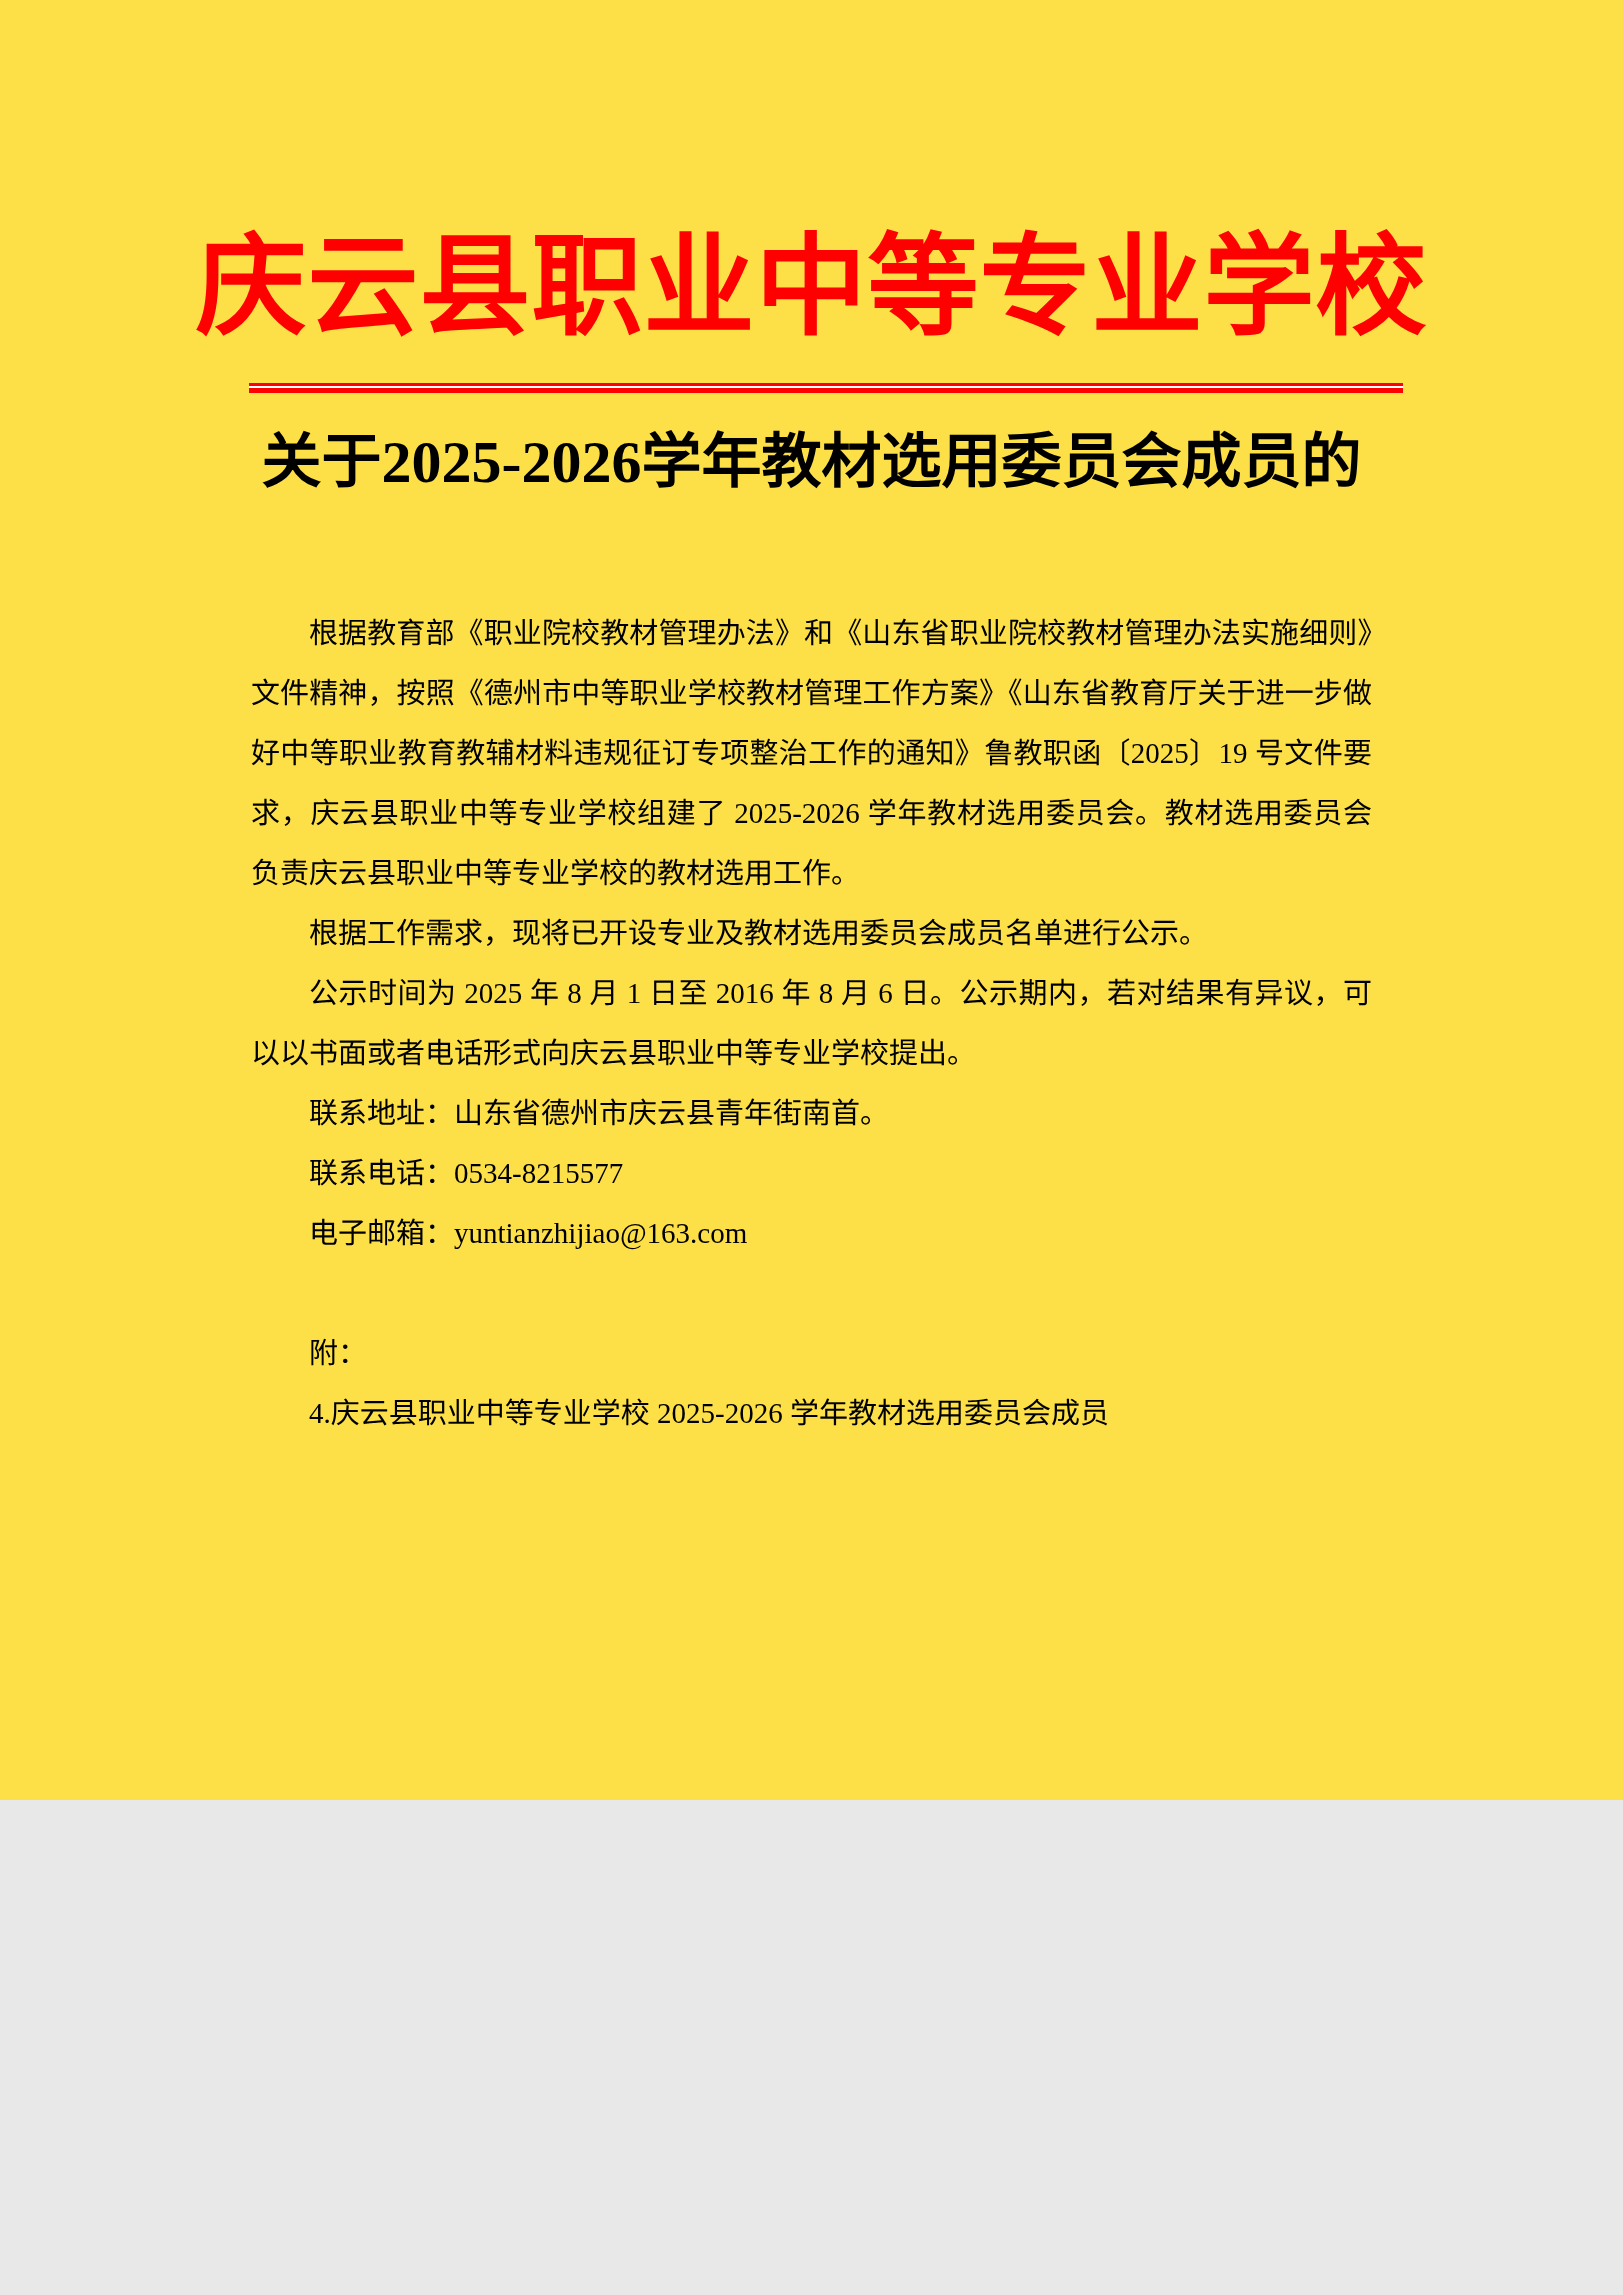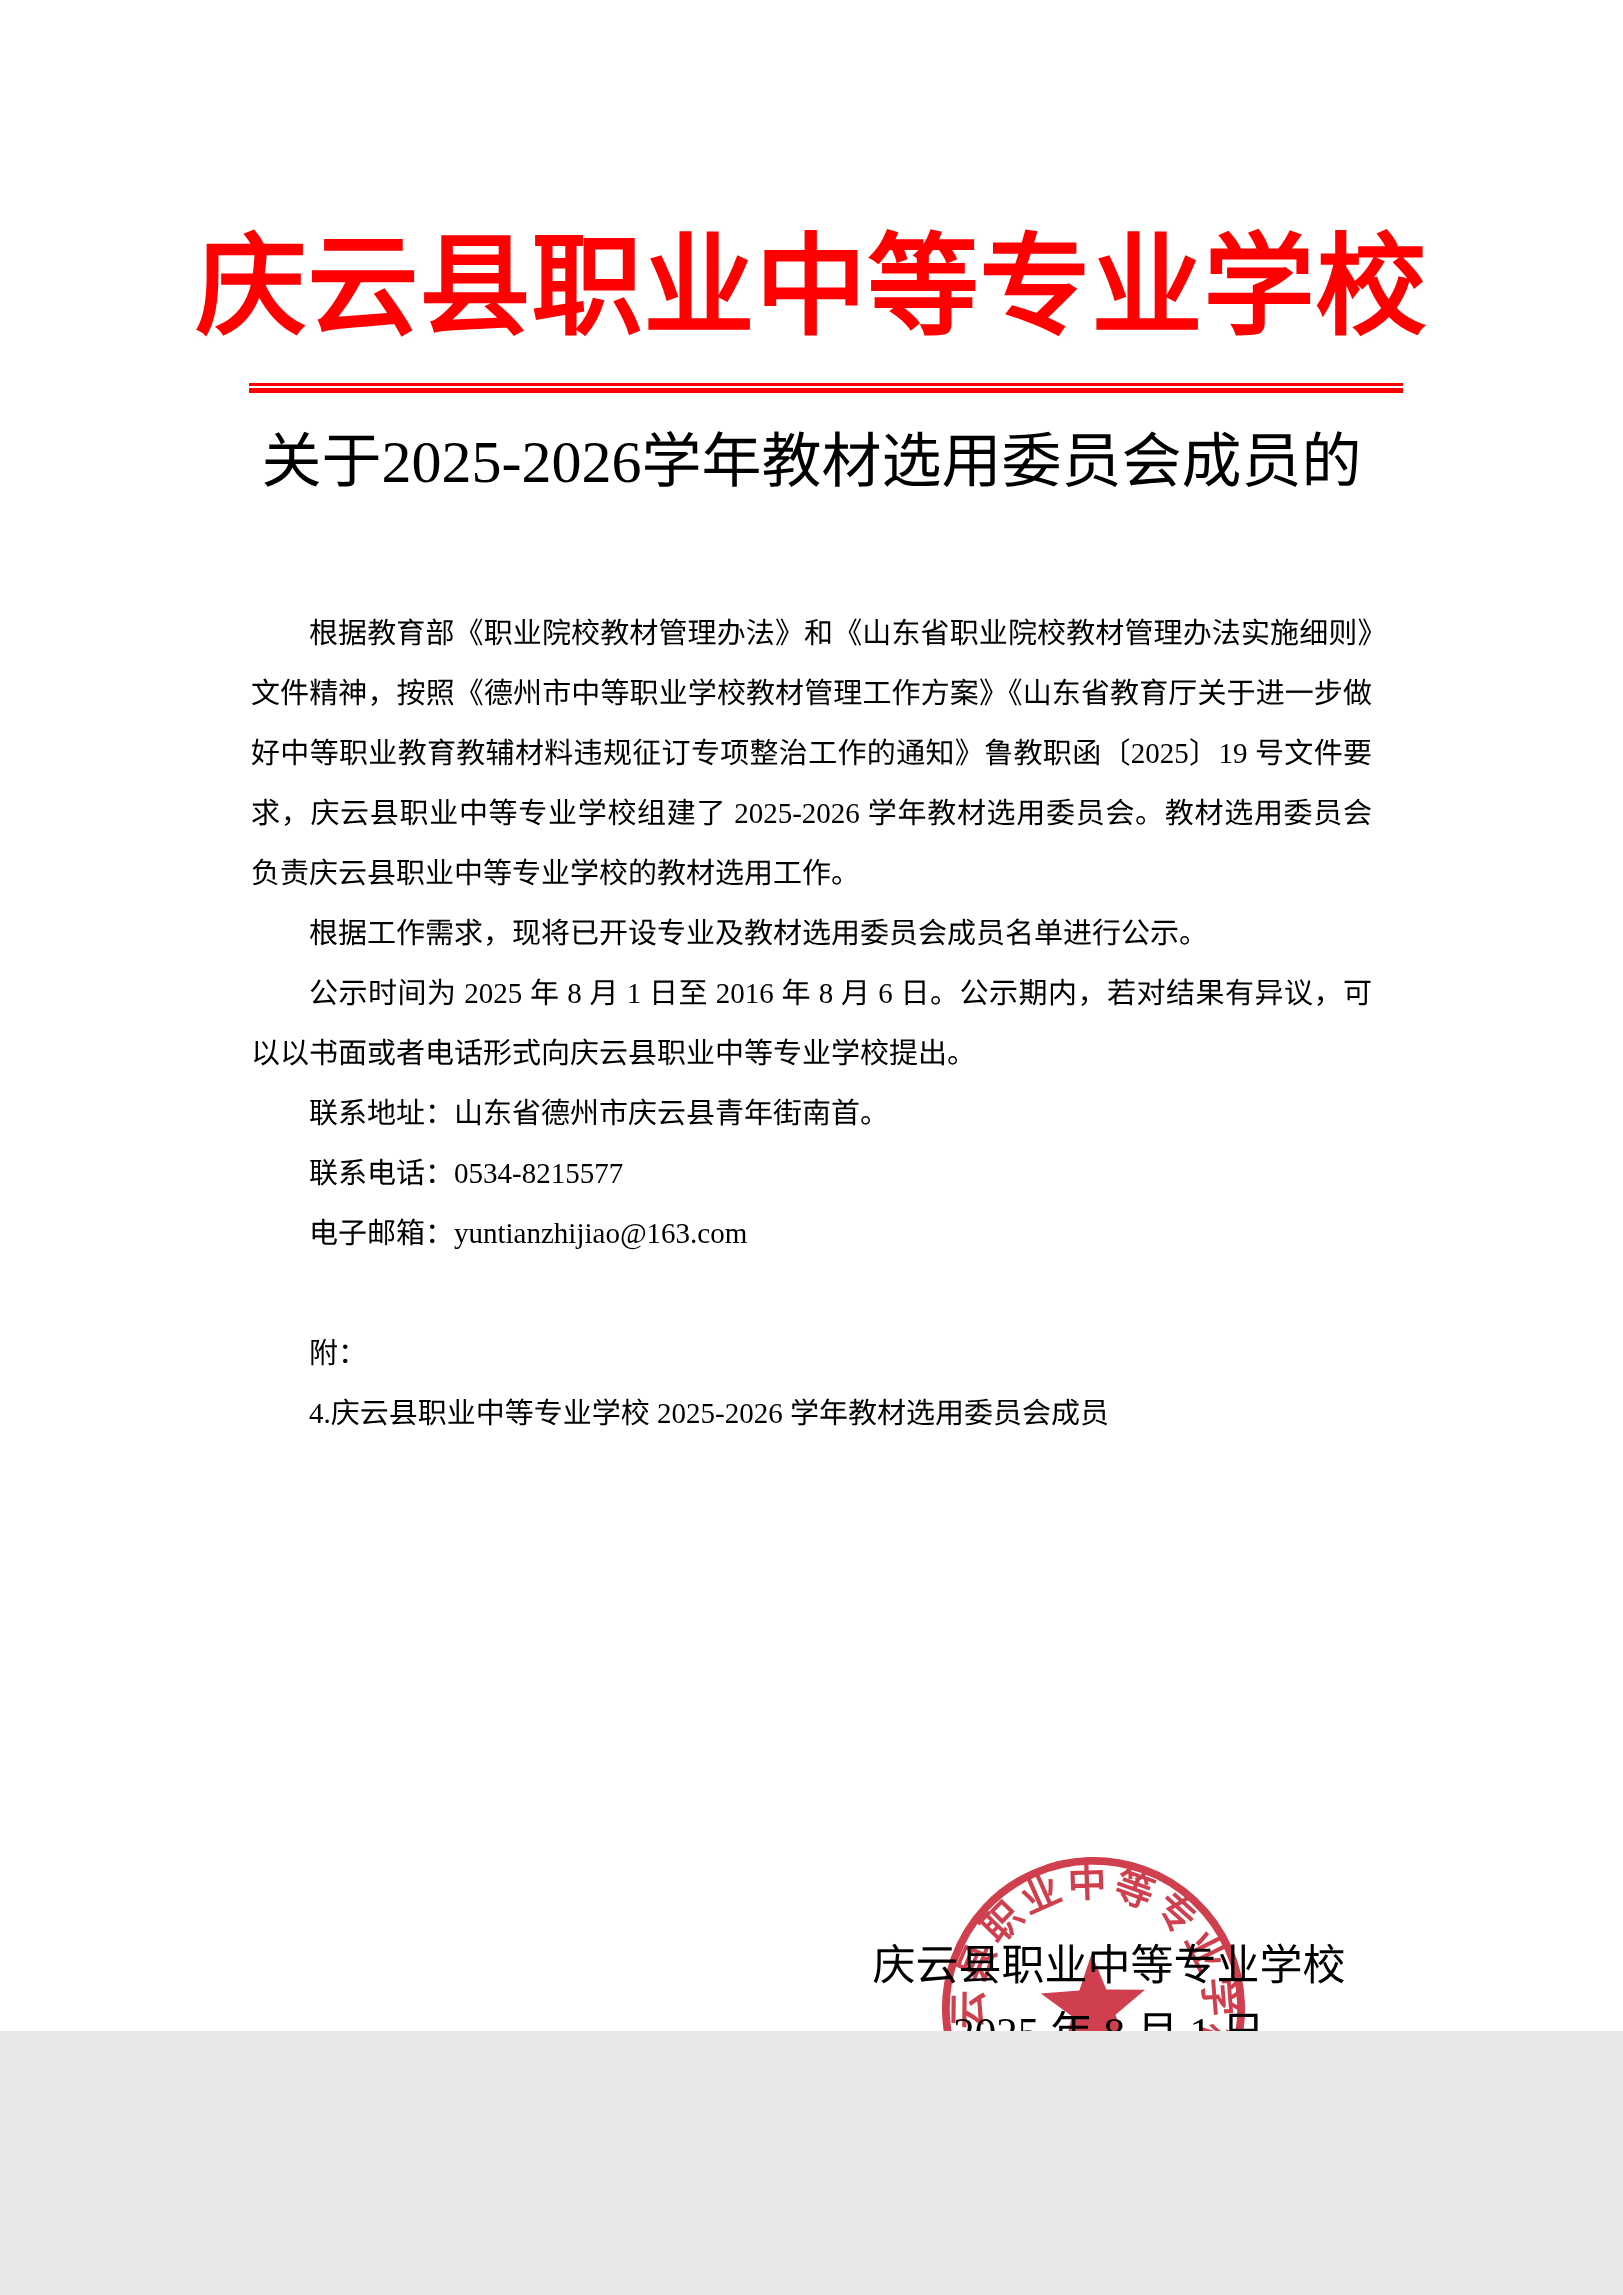--- a/index.html
+++ b/index.html
@@ -1,21 +1,21 @@
 <!DOCTYPE html>
 <html lang="zh-CN" style="font-size:8.2px"><head>
 <meta charset="utf-8">
 <style>
   html, body { margin: 0; padding: 0; background: #e8e8e8; }
   .page {
     position: relative;
     width: 1623px;
-    height: 2031px;
+    height: 1800px;
     margin: 0 auto;
-    background: #ffffff;
+    background: #fde047;
     font-family: "Liberation Serif", "DejaVu Serif", serif;
     color: #000000;
     overflow: hidden;
   }
 
   
   .letterhead {
     position: absolute;
     top: 220px;
     left: 0;
@@ -42,21 +42,21 @@
 
   
   .doc-title {
     position: absolute;
     top: 412px;
     left: 102px;
     right: 102px;
     text-align: center;
     font-size: 60px;
     line-height: 100px;
-    font-weight: normal;
+    font-weight: bold;
   }
 
   
   .body-text {
     position: absolute;
     top: 603px;
     left: 251px;
     width: 1121px;
     font-size: 29px;
     line-height: 60px;

